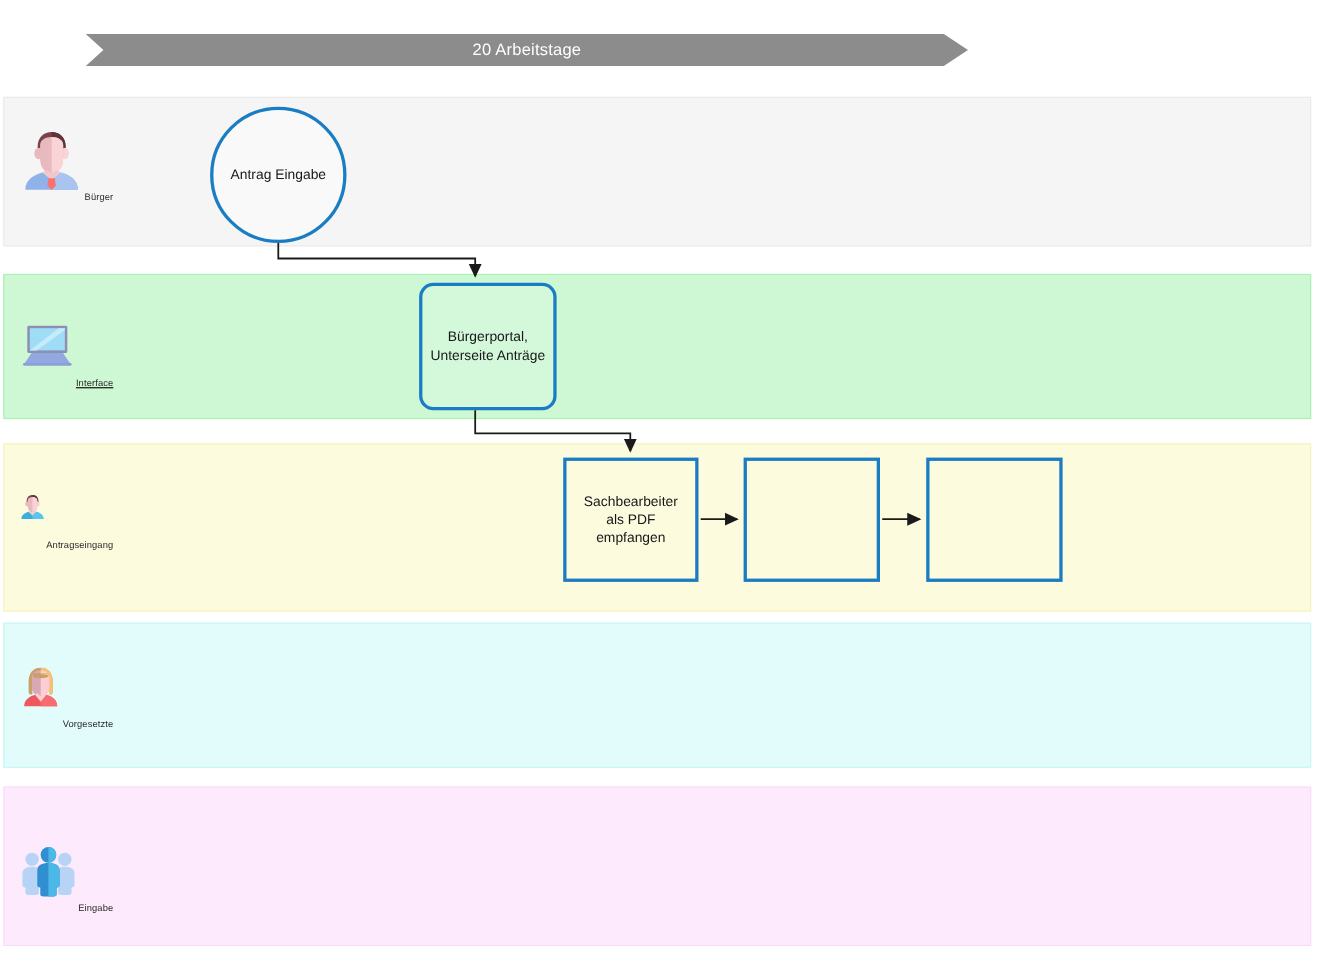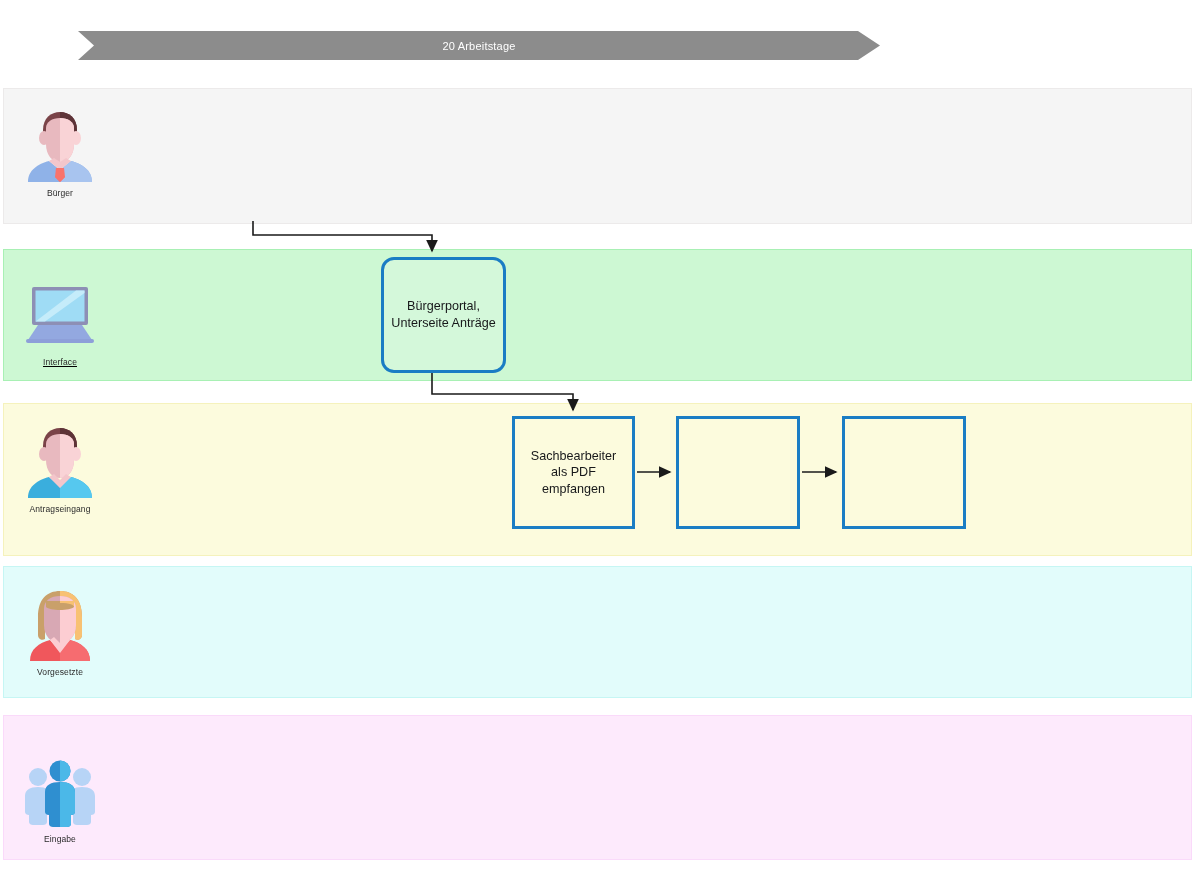--- a/index.html
+++ b/index.html
@@ -11,34 +11,34 @@
     position:relative;
   }
   #canvas{position:relative;width:1200px;height:877px;}
 
   
   .chevron-wrap{position:absolute;left:78px;top:31px;width:802px;height:29px;}
   .chevron-svg{display:block;}
   .chevron-label{
     position:absolute;left:0;top:0;width:802px;height:29px;
     display:flex;align-items:center;justify-content:center;
-    color:#ffffff;font-size:11px;letter-spacing:.2px;
+    color:#ffffff;font-size:15px;letter-spacing:.2px;
   }
 
   
   .lane{position:absolute;left:3px;width:1189px;box-sizing:border-box;}
   .lane-1{top:88px;height:136px;background:#f5f5f5;border:1px solid #eceaea;}
   .lane-2{top:249px;height:132px;background:#cdf8d3;border:1px solid #a8f0b4;}
   .lane-3{top:403px;height:153px;background:#fcfbdd;border:1px solid #f5f2bc;}
   .lane-4{top:566px;height:132px;background:#e2fcfb;border:1px solid #c6f6f4;}
   .lane-5{top:715px;height:145px;background:#fdeafc;border:1px solid #fadafa;}
 
   .lane-actor{
     position:absolute;left:17px;
-    display:flex;flex-direction:column;align-items:center;
+    display:flex;flex-direction:row;align-items:flex-end;
     width:86px;
   }
   .actor-icon{width:80px;height:80px;display:block;}
   .actor-label{
     margin-top:4px;font-size:8.5px;color:#2b2b2b;
     text-align:center;white-space:nowrap;letter-spacing:.1px;
   }
 
   
   .node{
@@ -76,20 +76,23 @@
       <ellipse cx="56" cy="34" rx="5" ry="7" fill="#f9d3d6"></ellipse>
       <path d="M26,24 C26,18 32,14 40,14 C48,14 54,18 54,24 L54,40 C54,51 48,58 40,58 C32,58 26,51 26,40 Z" fill="#e8b9bf"></path>
       <path d="M40,14 C48,14 54,18 54,24 L54,40 C54,51 48,58 40,58 Z" fill="#f9d3d6"></path>
       <path d="M8,78 C8,66 18,60 29,57 L40,66 L51,57 C62,60 72,66 72,78 Z" fill="#8fb2e8"></path>
       <path d="M40,66 L51,57 C62,60 72,66 72,78 L40,78 Z" fill="#a8c4ef"></path>
       <path d="M29,57 L40,66 L51,57 L46,54 L40,58 L34,54 Z" fill="#f3c6cb"></path>
       <path d="M40,66 L35,73 L40,78 L45,73 Z" fill="#f9736c"></path>
       <path d="M36,64 L44,64 L45,73 L40,78 L35,73 Z" fill="#f9736c"></path>
     </svg>
     <div class="actor-label">Bürger</div>
+  </div>
+  <div class="node node-circle" style="left:191px;top:97px;width:124px;height:124px;">
+    <span>Antrag Eingabe</span>
   </div>
 
   <div class="lane lane-2"></div>
   <div class="lane-actor" style="top:273px;text-decoration:underline;">
     <svg class="actor-icon" viewBox="0 0 80 80">
       <rect x="12" y="14" width="56" height="38" rx="2" fill="#8d8fb5"></rect>
       <rect x="15.5" y="17.5" width="49" height="31" fill="#9fdcf5"></rect>
       <path d="M15.5,48.5 L56,17.5 L64.5,17.5 L64.5,20 L25,48.5 Z" fill="#c5ecfa"></path>
       <path d="M8,67 L18,52 L62,52 L72,67 Z" fill="#93a8e0"></path>
       <rect x="6" y="66" width="68" height="4" rx="2" fill="#8d9fd9"></rect>

